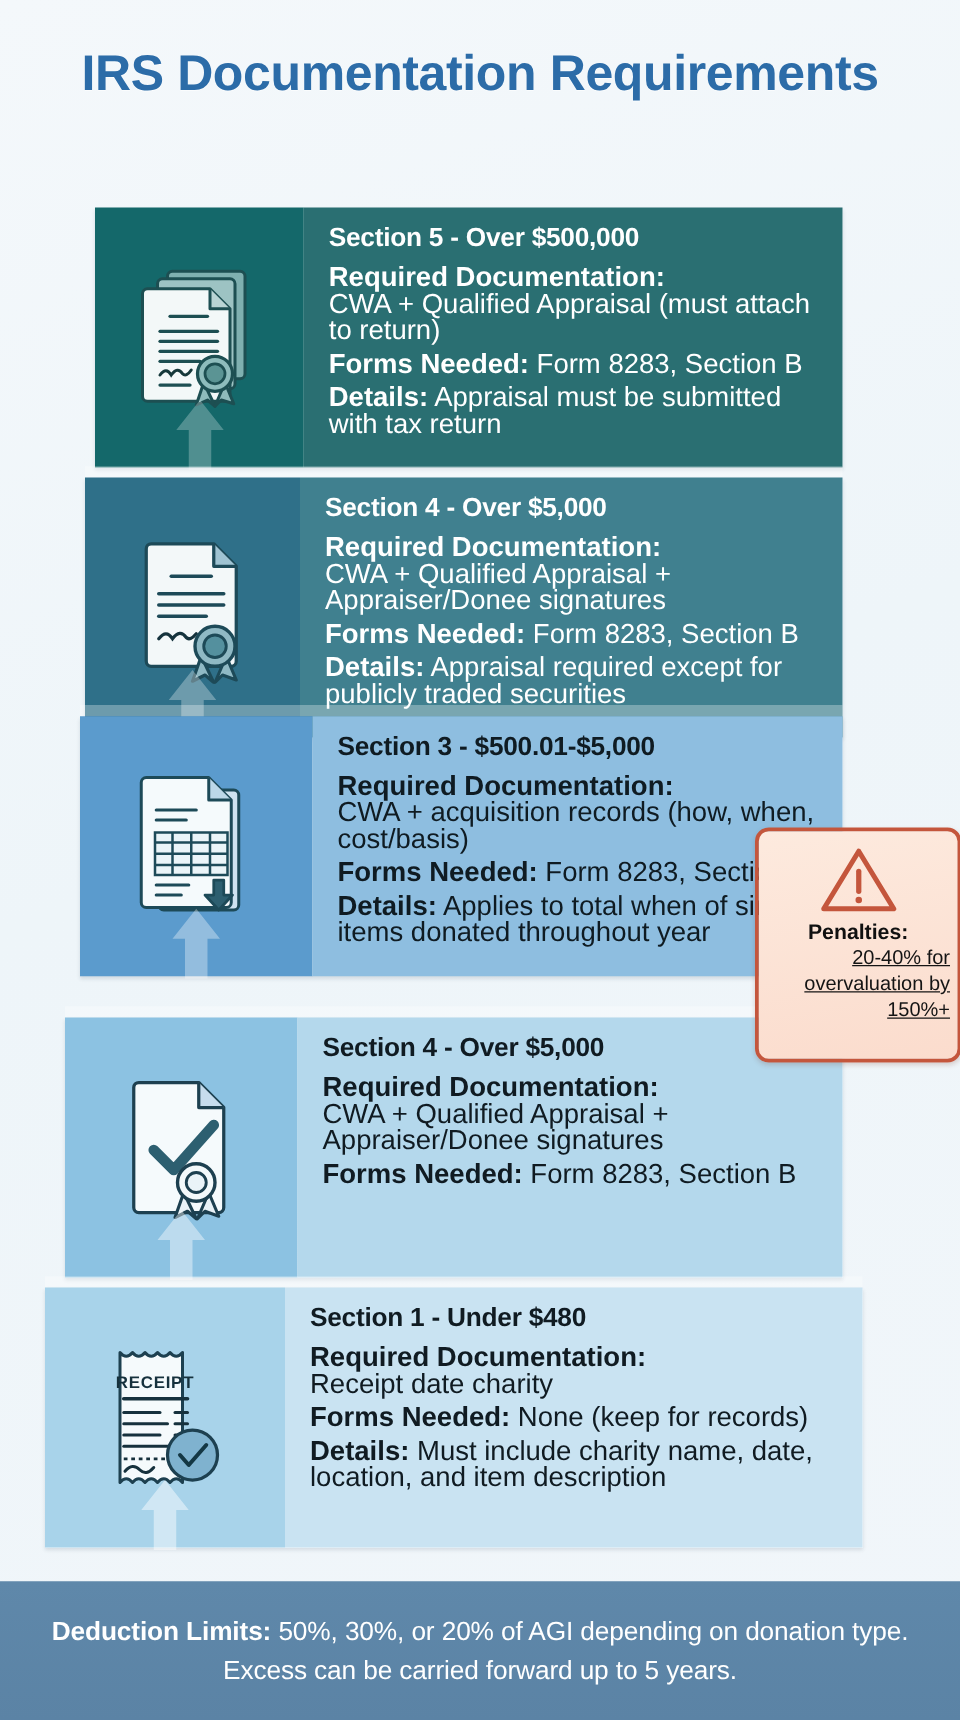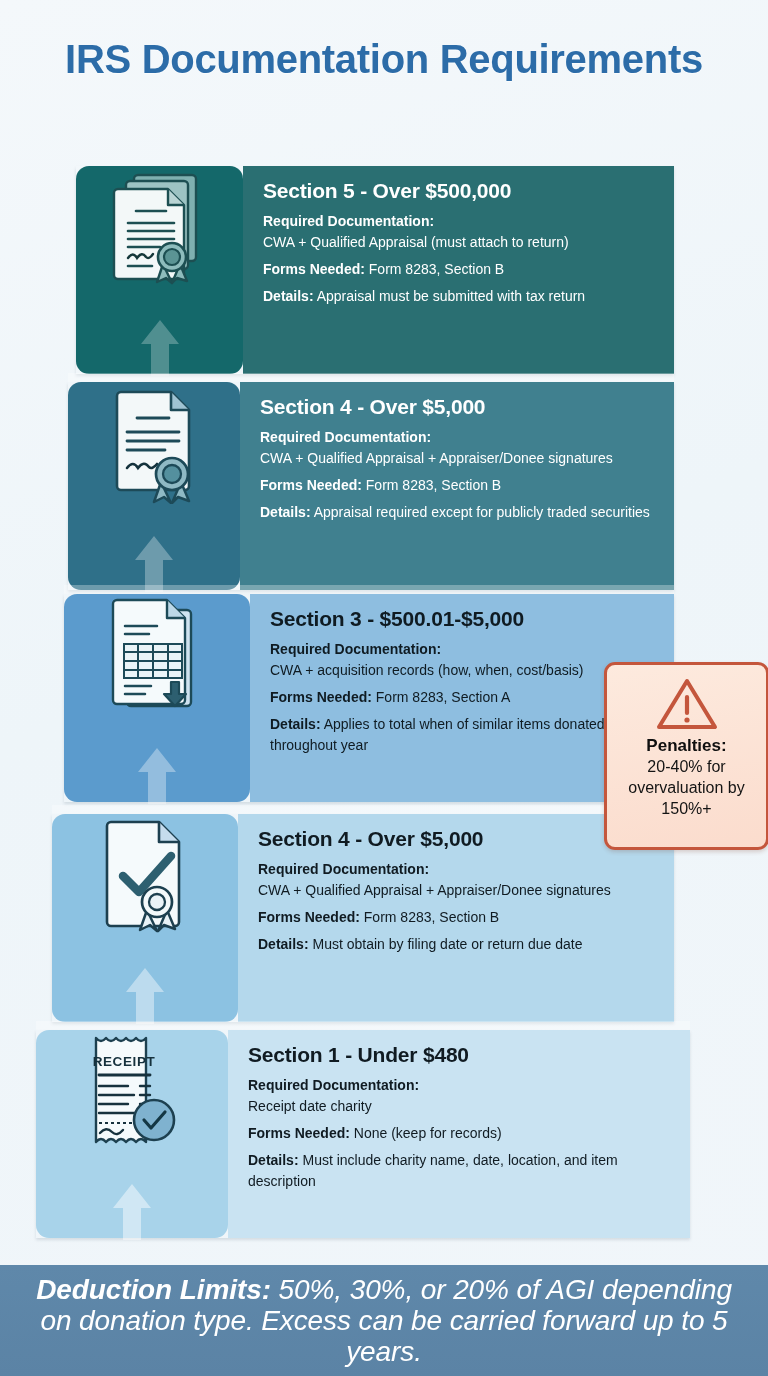--- a/index.html
+++ b/index.html
@@ -49,22 +49,22 @@
     display: flex;
     width: 100%;
     height: 100%;
     position: relative;
     box-shadow: 0 2px 3px rgba(20,50,70,0.13);
   }
   .icon-panel {
     position: relative;
     flex: 0 0 auto;
     display: flex;
+    align-items: center;
     justify-content: center;
-    border-radius: 13px;
   }
   .text-panel {
     flex: 1 1 auto;
     position: relative;
     padding: 12px 14px 0 20px;
     box-sizing: border-box;
   }
 
   
   .tier-cap {
@@ -88,21 +88,21 @@
   }
 
   .sec-title {
     font-size: 21px;
     font-weight: bold;
     line-height: 26px;
     margin: 0 0 7px 0;
     letter-spacing: -0.2px;
   }
   .field {
-    font-size: 14px;
+    font-size: 22px;
     line-height: 21px;
     margin: 0 0 6px 0;
   }
   .field .lbl { font-weight: bold; }
   .field.req .val { display: block; }
 
   
   .t1 .sec-title, .t1 .field { color: #ffffff; }
   .t2 .sec-title, .t2 .field { color: #ffffff; }
   .t3 .sec-title, .t3 .field { color: #0f1b22; }
@@ -132,43 +132,43 @@
   .pen-title {
     font-size: 17px;
     font-weight: bold;
     color: #101010;
     line-height: 21px;
   }
   .pen-body {
     font-size: 16px;
     color: #141414;
     line-height: 21px;
-    text-align: center;
+    text-align: right;
+    text-decoration: underline;
   }
 
   
   #footer {
     position: absolute;
     left: 0;
     bottom: 0;
     width: 768px;
     height: 111px;
     background: linear-gradient(180deg, #5f88aa 0%, #5b83a5 100%);
     display: flex;
     align-items: center;
     justify-content: center;
     text-align: center;
   }
   .footer-text {
     color: #ffffff;
-    font-size: 28px;
+    font-size: 21px;
     line-height: 31px;
     padding: 0 26px;
     letter-spacing: -0.1px;
-    font-style: italic;
   }
   .footer-text .lbl { font-weight: bold; }
 </style>
 </head>
 <body>
 
 <div id="infographic">
 
   <div class="title-wrap">
     <span class="title-line">IRS Documentation Requirements</span>
@@ -260,21 +260,21 @@
           <span class="val">Form 8283, Section B</span>
         </div>
         <div class="field">
           <span class="lbl">Details:</span>
           <span class="val">Appraisal required except for publicly traded securities</span>
         </div>
       </div>
     </div>
   </div>
 
-  <div class="tier t3" style="left:64px; top:594px; width:610px; height:208px;">
+  <div class="tier t3" style="left:64px; top:573px; width:610px; height:208px;">
     <div class="tier-inner">
       <div class="tier-cap"></div>
       <div class="icon-panel" style="width:186px; background:#5b9bcd;">
         <svg width="104" height="122" viewBox="0 0 104 122">
           <g stroke="#1d4a58" stroke-width="2.4" stroke-linejoin="round">
             <rect x="22" y="16" width="64" height="96" rx="4" fill="#cfe3f0"></rect>
             <path d="M12 6 h50 l18 18 v82 a4 4 0 0 1 -4 4 h-64 a4 4 0 0 1 -4 -4 v-96 a4 4 0 0 1 4 -4 z" fill="#f5fafc"></path>
             <path d="M62 6 v18 h18" fill="#bcd8e8"></path>
           </g>
           <g stroke="#1d4a58" stroke-width="2.5" stroke-linecap="round">
@@ -339,24 +339,20 @@
       </div>
       <div class="text-panel" style="background:#b4d8ec;">
         <div class="sec-title">Section 4 - Over $5,000</div>
         <div class="field req">
           <span class="lbl">Required Documentation:</span>
           <span class="val">CWA + Qualified Appraisal + Appraiser/Donee signatures</span>
         </div>
         <div class="field">
           <span class="lbl">Forms Needed:</span>
           <span class="val">Form 8283, Section B</span>
-        </div>
-        <div class="field">
-          <span class="lbl">Details:</span>
-          <span class="val">Must obtain by filing date or return due date</span>
         </div>
       </div>
     </div>
   </div>
 
   <div class="tier t5" style="left:36px; top:1030px; width:654px; height:208px;">
     <div class="tier-inner">
       <div class="tier-cap"></div>
       <div class="icon-panel" style="width:192px; background:#a8d3ea;">
         <svg width="96" height="120" viewBox="0 0 96 120">

